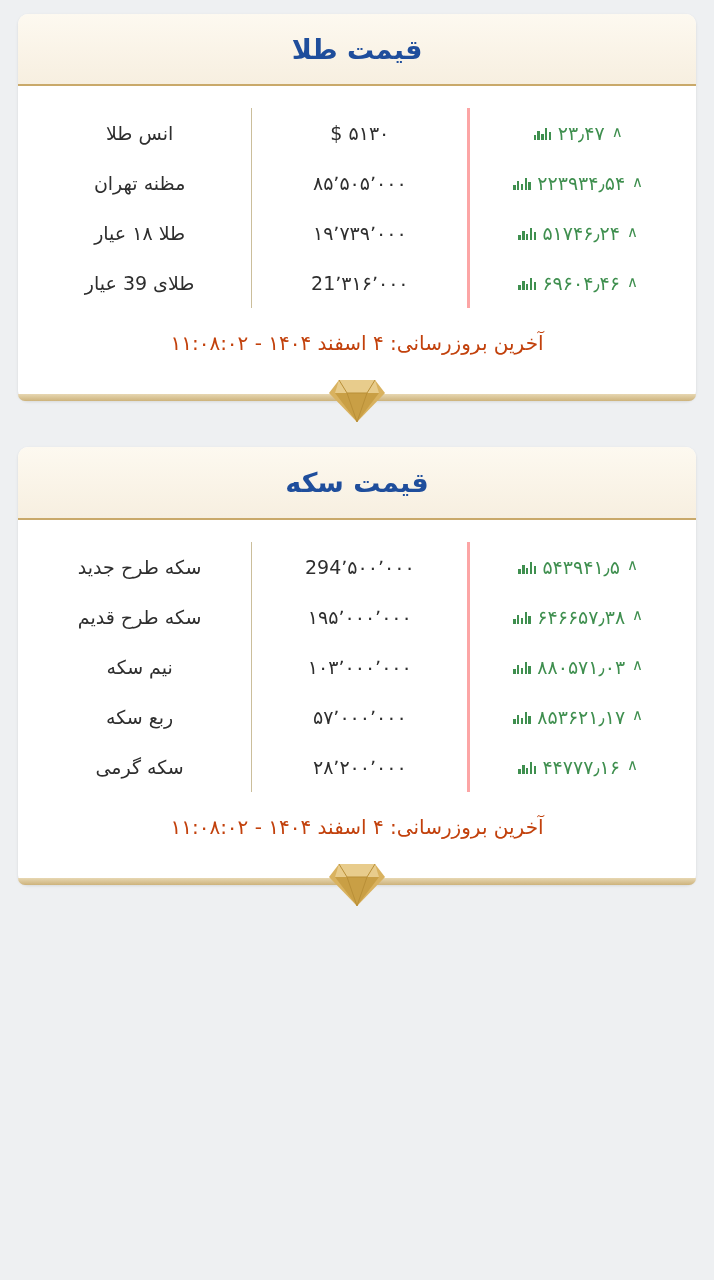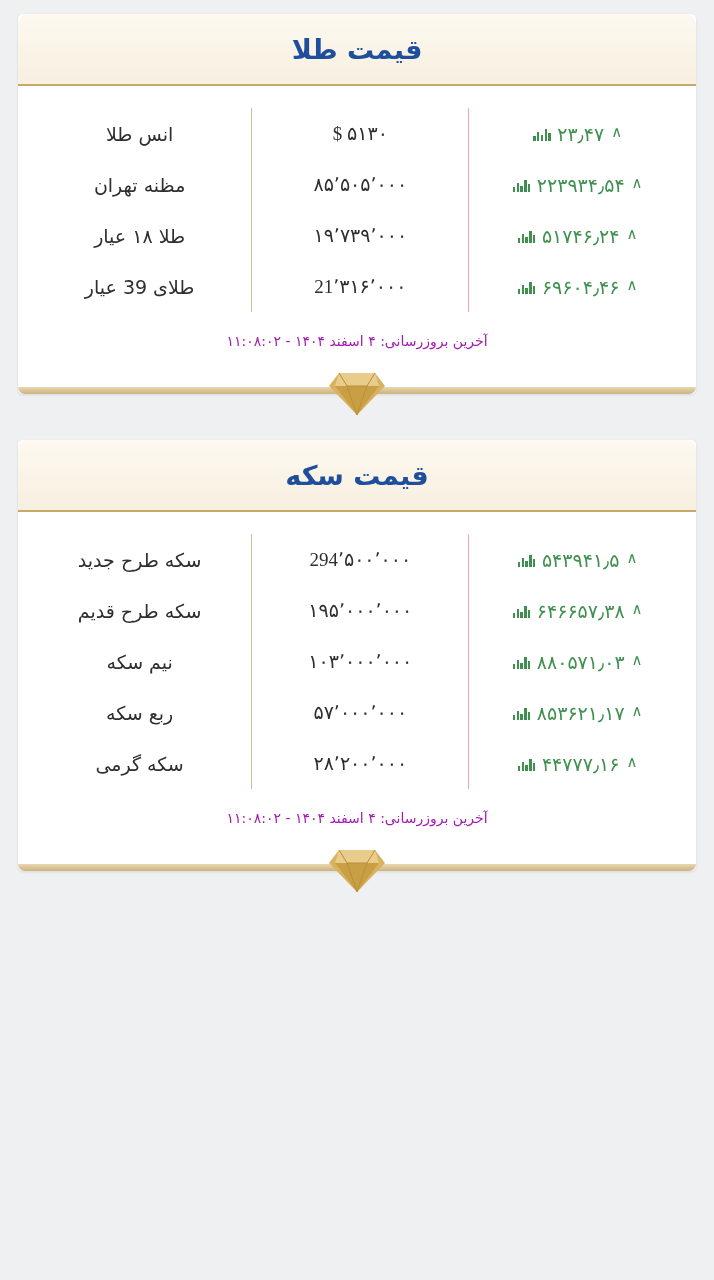--- a/index.html
+++ b/index.html
@@ -13,21 +13,21 @@
     min-height: 1280px;
     position: relative;
   }
   .page {
     width: 714px;
     box-sizing: border-box;
     padding: 14px 18px 0 18px;
   }
   .card {
     background: #ffffff;
-    border-radius: 5px;
+    border-radius: 10px;
     box-shadow: 0 1px 3px rgba(0,0,0,0.10);
     overflow: visible;
     position: relative;
     margin-bottom: 26px;
   }
   .card-header {
     background: linear-gradient(180deg, #fdf9f0 0%, #f7efe0 100%);
     border-top-left-radius: 10px;
     border-top-right-radius: 10px;
     border-bottom: 2px solid #c9a96a;
@@ -59,25 +59,24 @@
   td.name {
     text-align: center;
     width: 34%;
     font-size: 19.5px;
     color: #262626;
     font-weight: normal;
   }
   td.price {
     text-align: center;
     width: 33%;
-    border-right: 1px solid #fca5a5;
+    border-right: 3px solid #fca5a5;
     border-left: 1px solid #cbbe9b;
     font-size: 19px;
     color: #3a3a3a;
-    font-family: Liberation Serif, serif;
   }
   td.change {
     text-align: right;
     width: 33%;
     padding-right: 26px;
     text-decoration: underline;
   }
   .change-wrap {
     display: inline-flex;
     align-items: center;
@@ -109,22 +108,22 @@
     unicode-bidi: plaintext;
   }
   .arrow-up {
     color: #3f8f4f;
     font-size: 15px;
     line-height: 1;
     transform: translateY(-1px);
   }
   .updated {
     text-align: center;
-    color: #a21caf;
-    font-size: 14px;
+    color: #c2410c;
+    font-size: 20px;
     line-height: 1.9;
     padding: 16px 30px 26px 30px;
     direction: rtl;
   }
   .card-footer-bar {
     height: 7px;
     background: linear-gradient(180deg,#e7d7b2 0%, #cdb37c 100%);
     border-bottom-left-radius: 10px;
     border-bottom-right-radius: 10px;
   }

